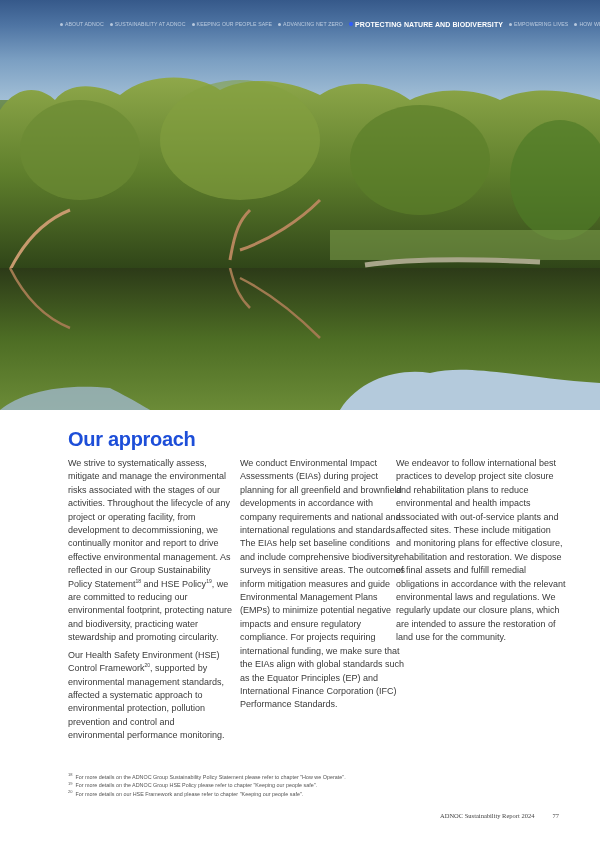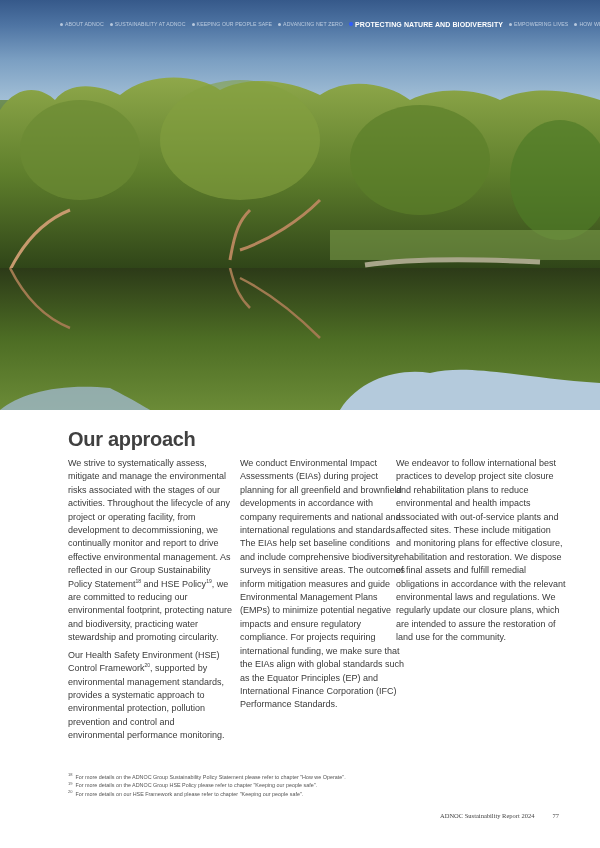--- a/index.html
+++ b/index.html
@@ -14,21 +14,21 @@
     background: linear-gradient(180deg, #36598a 0%, #4e74a3 25%, #7b9fc2 60%, #a2bfd6 100%); }
   .canopy { position: absolute; left: 0; top: 70px; width: 600px; height: 200px; }
   .reflection { position: absolute; left: 0; top: 268px; width: 600px; height: 142px; }
 
   .nav { position: absolute; top: 18px; left: 60px; right: 0; height: 12px; display: flex; align-items: center; gap: 6px; white-space: nowrap; }
   .nav-item { font-size: 5.2px; letter-spacing: 0.1px; color: rgba(220,230,242,0.75); display: flex; align-items: center; gap: 2px; text-transform: uppercase; }
   .nav-item .dot { width: 3px; height: 3px; border-radius: 50%; background: rgba(220,230,242,0.75); display: inline-block; }
   .nav-item.active { font-size: 7px; font-weight: bold; color: #ffffff; }
   .nav-item.active .dot { background: #2f5bff; width: 4px; height: 4px; }
 
-  .title { position: absolute; left: 68px; top: 428px; font-size: 20px; font-weight: bold; color: #404040; letter-spacing: -0.3px; }
+  .title { position: absolute; left: 68px; top: 428px; font-size: 20px; font-weight: bold; color: #1d4ed8; letter-spacing: -0.3px; }
 
   .col { position: absolute; top: 457px; width: 165px; font-size: 9px; line-height: 13.4px; color: #3a3a3a; }
   .col p { margin-bottom: 4px; }
   .col1 { left: 68px; }
   .col2 { left: 240px; }
   .col3 { left: 396px; width: 170px; }
   sup { font-size: 5px; vertical-align: super; line-height: 0; }
 
   .footnotes { position: absolute; left: 68px; top: 773px; font-size: 5.4px; line-height: 8.4px; color: #555; }
   .footnotes sup { font-size: 4px; margin-right: 3px; }
@@ -102,21 +102,21 @@
         <span class="dot"></span>
         <span>HOW WE OPERATE</span>
       </span>
   </div>
 </div>
 
 <h1 class="title">Our approach</h1>
 
 <div class="col col1">
   <p><span>We strive to systematically assess, mitigate and manage the environmental risks associated with the stages of our activities. Throughout the lifecycle of any project or operating facility, from development to decommissioning, we continually monitor and report to drive effective environmental management. As reflected in our Group Sustainability Policy Statement</span><sup>18</sup><span> and HSE Policy</span><sup>19</sup><span>, we are committed to reducing our environmental footprint, protecting nature and biodiversity, practicing water stewardship and promoting circularity.</span></p>
-  <p><span>Our Health Safety Environment (HSE) Control Framework</span><sup>20</sup><span>, supported by environmental management standards, provides a systematic approach to environmental protection, pollution prevention and control and environmental performance monitoring.</span></p>
+  <p><span>Our Health Safety Environment (HSE) Control Framework</span><sup>20</sup><span>, supported by environmental management standards, affected a systematic approach to environmental protection, pollution prevention and control and environmental performance monitoring.</span></p>
 </div>
 
 <div class="col col2">
   <p>We conduct Environmental Impact Assessments (EIAs) during project planning for all greenfield and brownfield developments in accordance with company requirements and national and international regulations and standards. The EIAs help set baseline conditions and include comprehensive biodiversity surveys in sensitive areas. The outcomes inform mitigation measures and guide Environmental Management Plans (EMPs) to minimize potential negative impacts and ensure regulatory compliance. For projects requiring international funding, we make sure that the EIAs align with global standards such as the Equator Principles (EP) and International Finance Corporation (IFC) Performance Standards.</p>
 </div>
 
 <div class="col col3">
   <p>We endeavor to follow international best practices to develop project site closure and rehabilitation plans to reduce environmental and health impacts associated with out-of-service plants and affected sites. These include mitigation and monitoring plans for effective closure, rehabilitation and restoration. We dispose of final assets and fulfill remedial obligations in accordance with the relevant environmental laws and regulations. We regularly update our closure plans, which are intended to assure the restoration of land use for the community.</p>
 </div>
 

